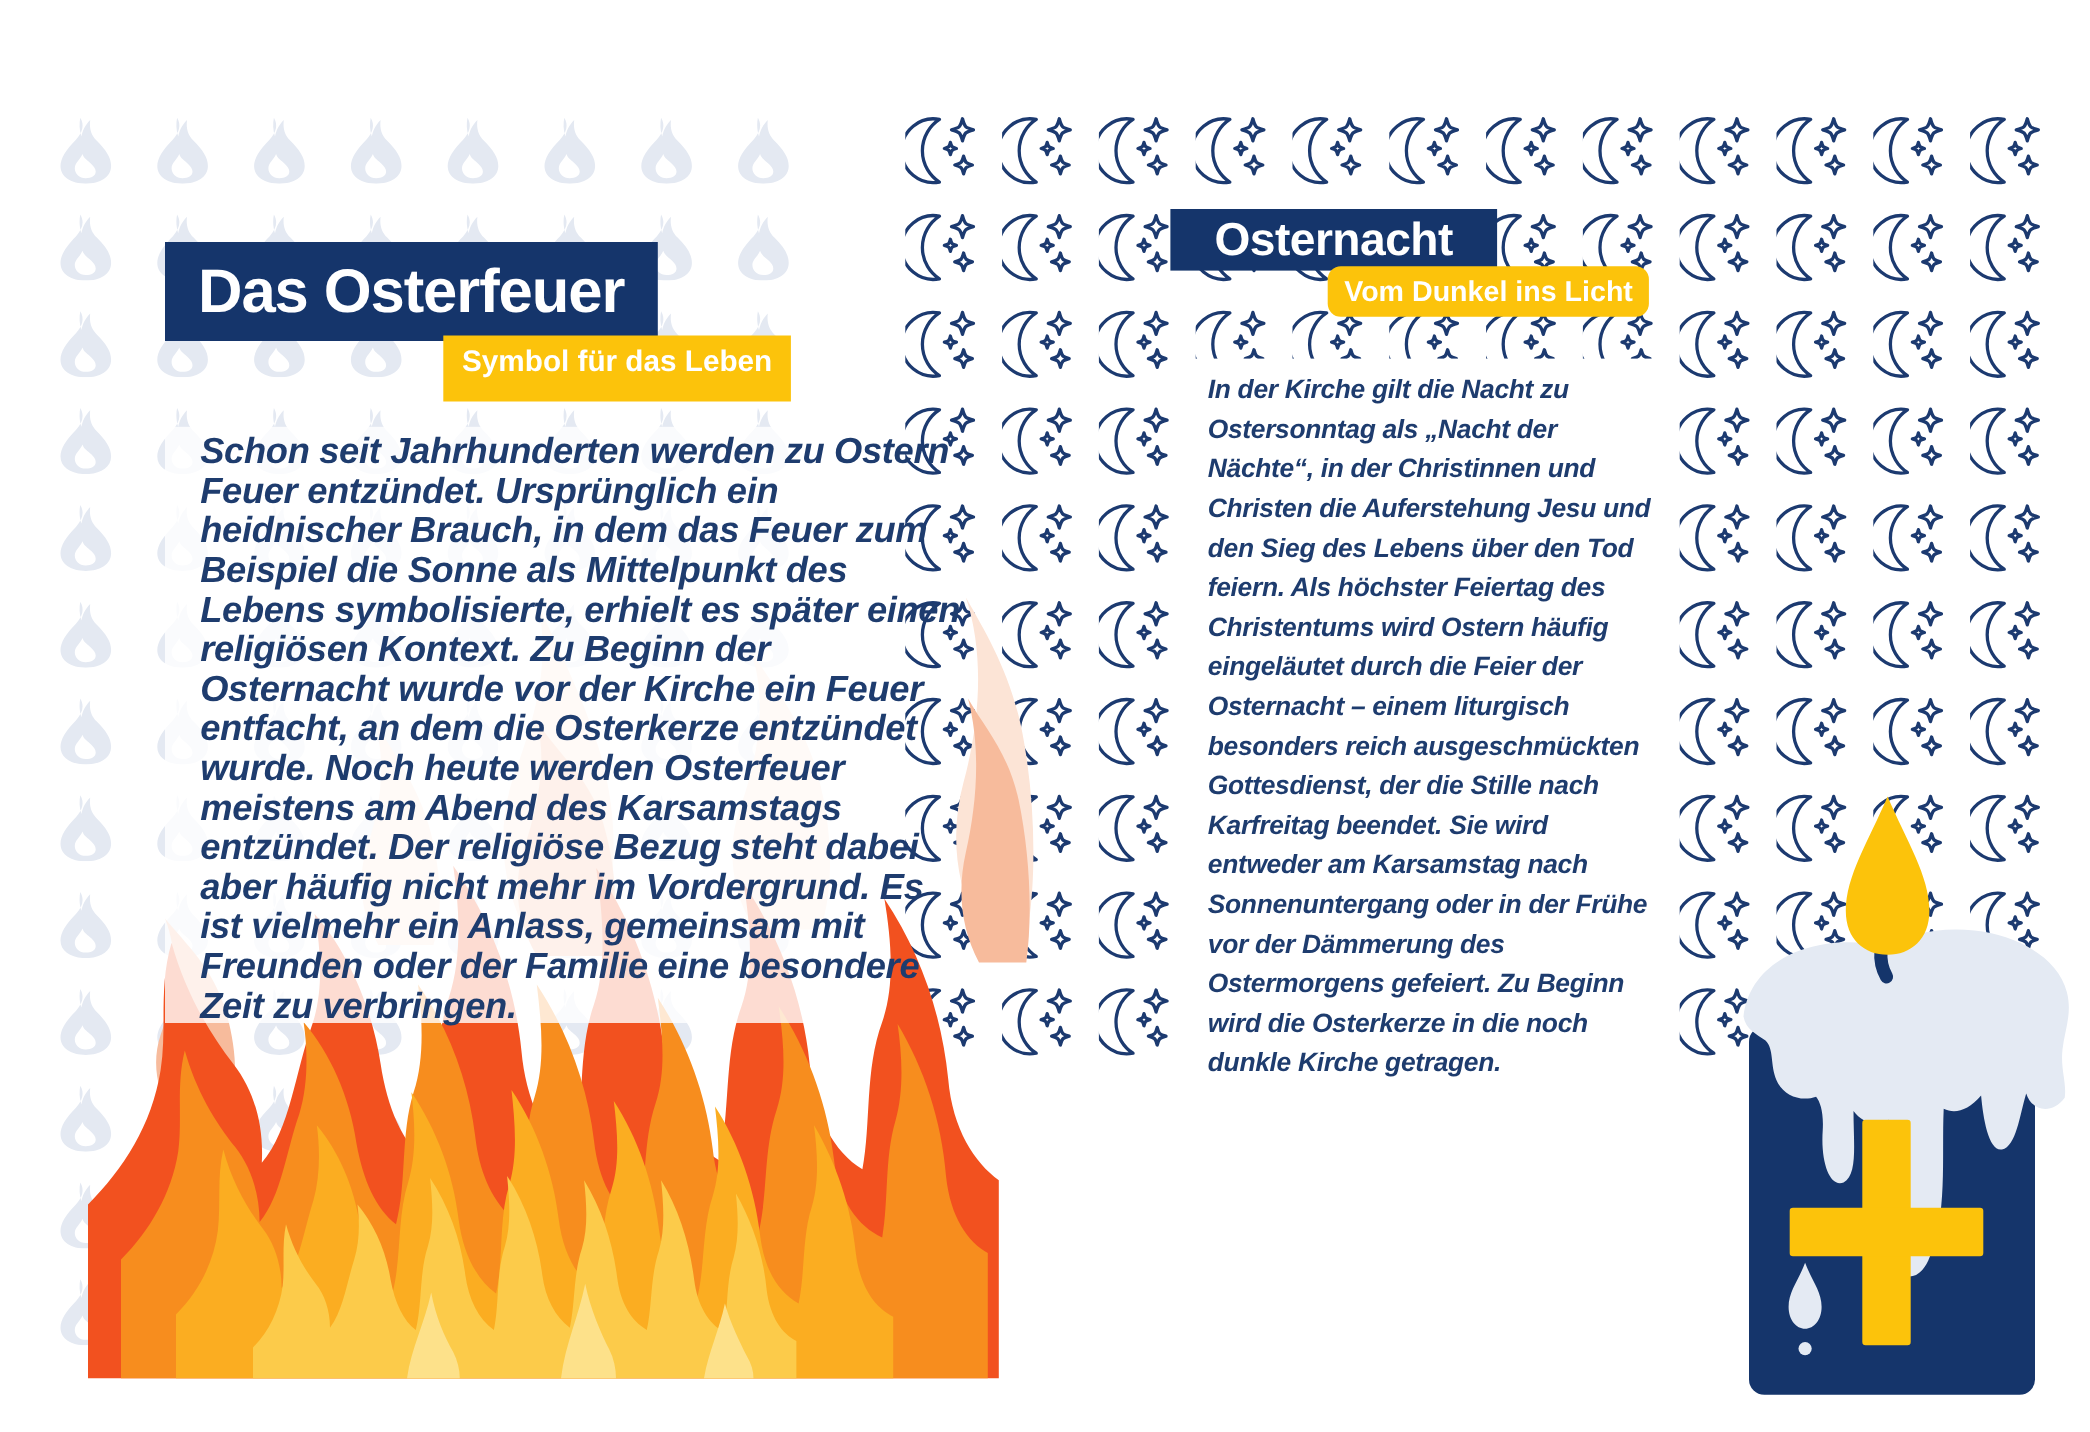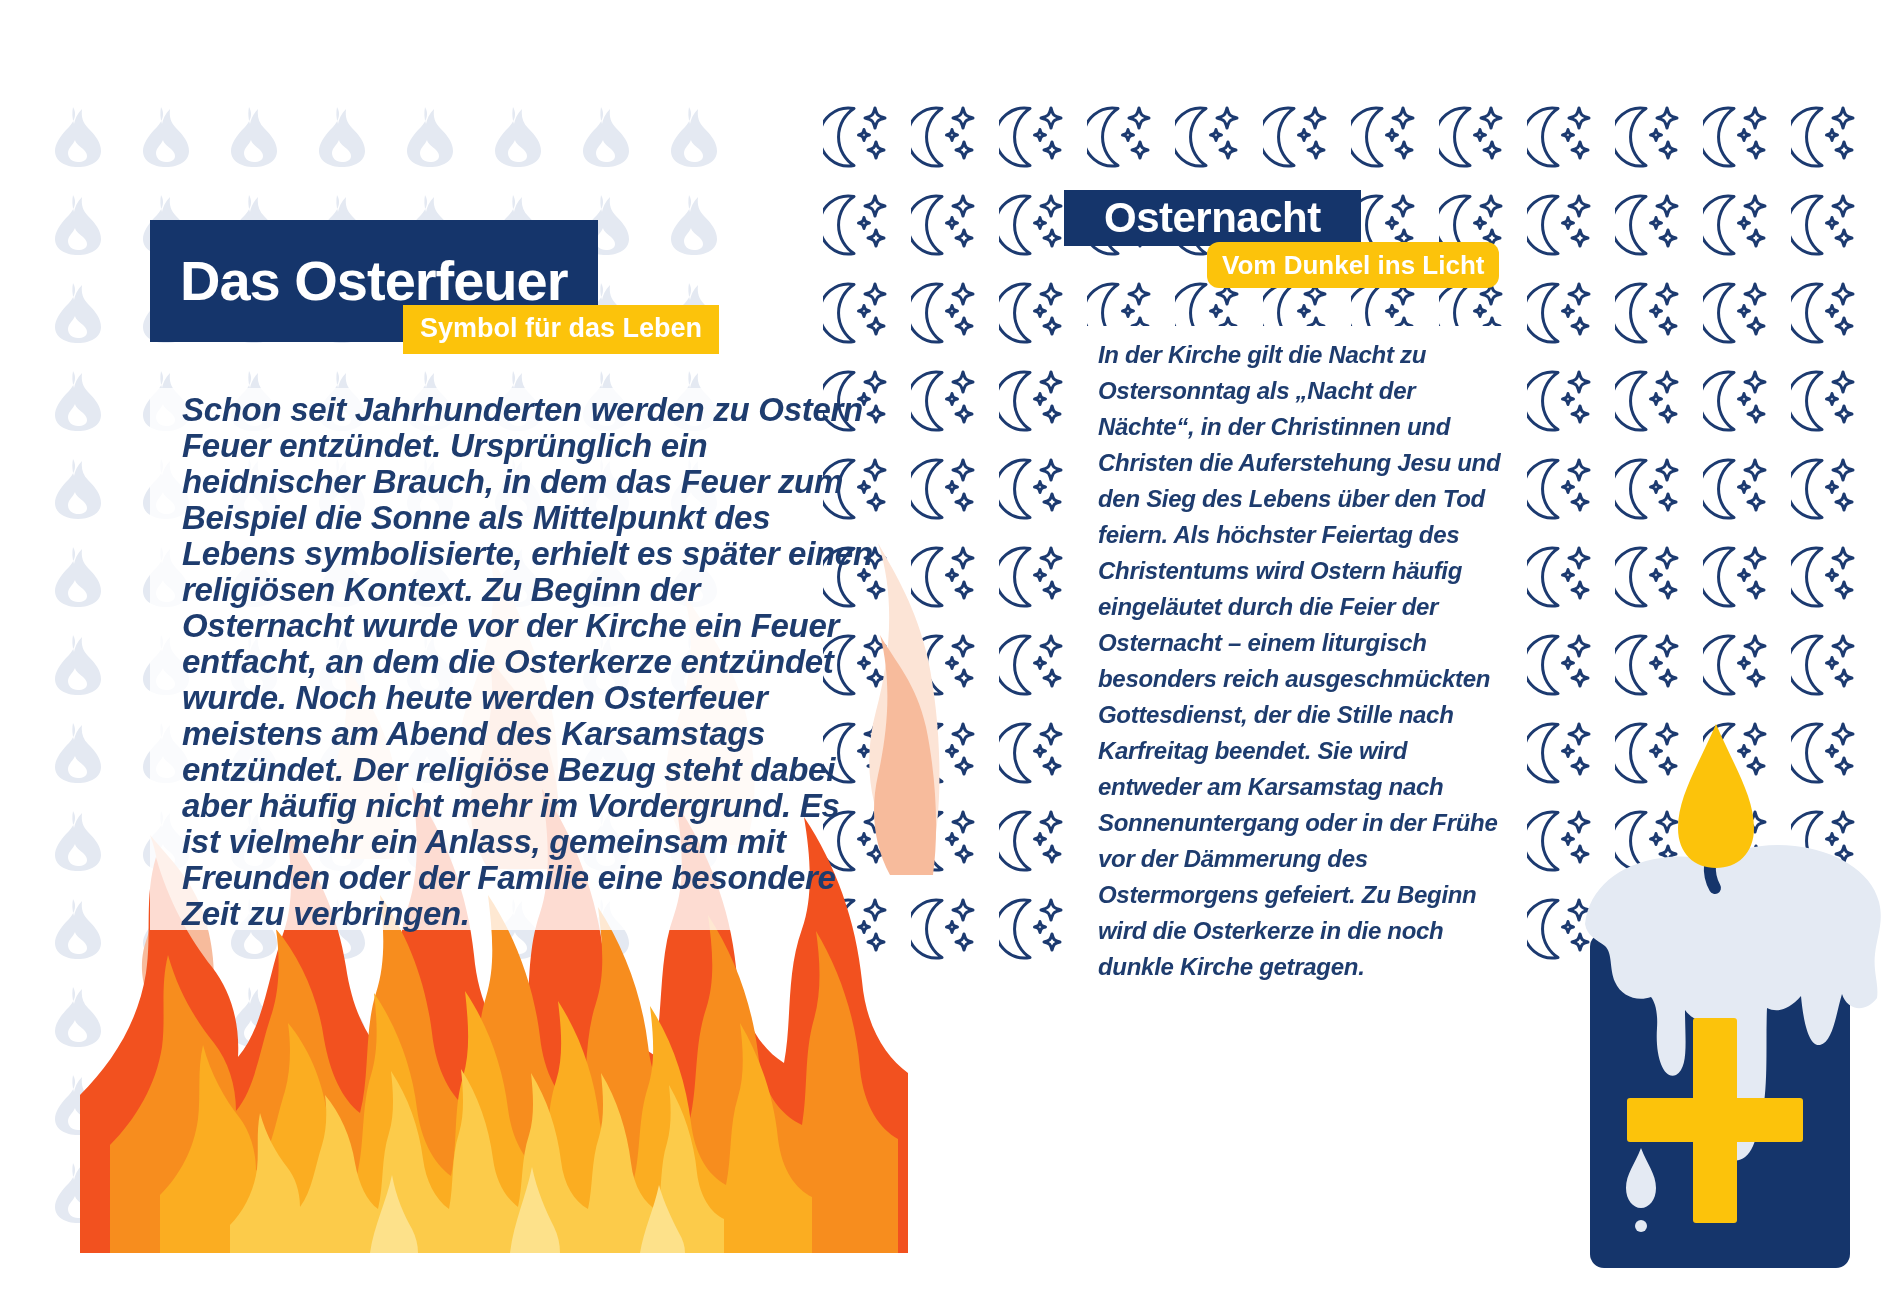--- a/index.html
+++ b/index.html
@@ -6,23 +6,23 @@
   .page{position:relative;width:1900px;height:1302px;overflow:hidden;background:#ffffff;
         font-family:"Liberation Sans",sans-serif;}
   .abs{position:absolute;}
   .pat-icon{position:absolute;display:block;}
   #flame-pattern .pat-icon{color:var(--pattern-flame);}
   #moon-pattern .pat-icon{color:var(--moon-stroke);}
   .banner-navy{position:absolute;background:var(--navy);color:#ffffff;font-weight:bold;
                white-space:nowrap;z-index:6;}
   .banner-yellow{position:absolute;background:var(--yellow);color:#ffffff;font-weight:bold;
                  white-space:nowrap;z-index:7;}
-  .title-left{left:150px;top:220px;height:90px;line-height:90px;padding:16px 30px;
+  .title-left{left:150px;top:220px;height:90px;line-height:90px;padding:0 30px;
               font-size:56px;letter-spacing:-1px;}
-  .subtitle-left{left:403px;top:305px;height:49px;line-height:46px;padding:0 17px;font-size:27px;}
+  .subtitle-left{left:403px;top:305px;height:60px;line-height:46px;padding:0 17px;font-size:27px;}
   .title-right{left:1064px;top:190px;height:56px;line-height:56px;padding:0 40px;
                font-size:42px;letter-spacing:-0.5px;}
   .subtitle-right{left:1207px;top:242px;height:46px;line-height:46px;padding:0 15px;font-size:26px;border-radius:12px;}
   .body-text{position:absolute;color:var(--body-text);font-weight:bold;white-space:pre;
              line-height:36px;z-index:6;letter-spacing:-0.3px;font-style:italic;}
   .body-left{left:182px;top:392px;font-size:33px;}
   .body-right{left:1098px;top:337px;font-size:24px;}
   .text-veil-left{left:150px;top:388px;width:640px;height:542px;
                   background:rgba(255,255,255,0.8);z-index:5;}
   .text-panel-right{left:1085px;top:326px;width:437px;height:690px;background:#ffffff;z-index:5;}

